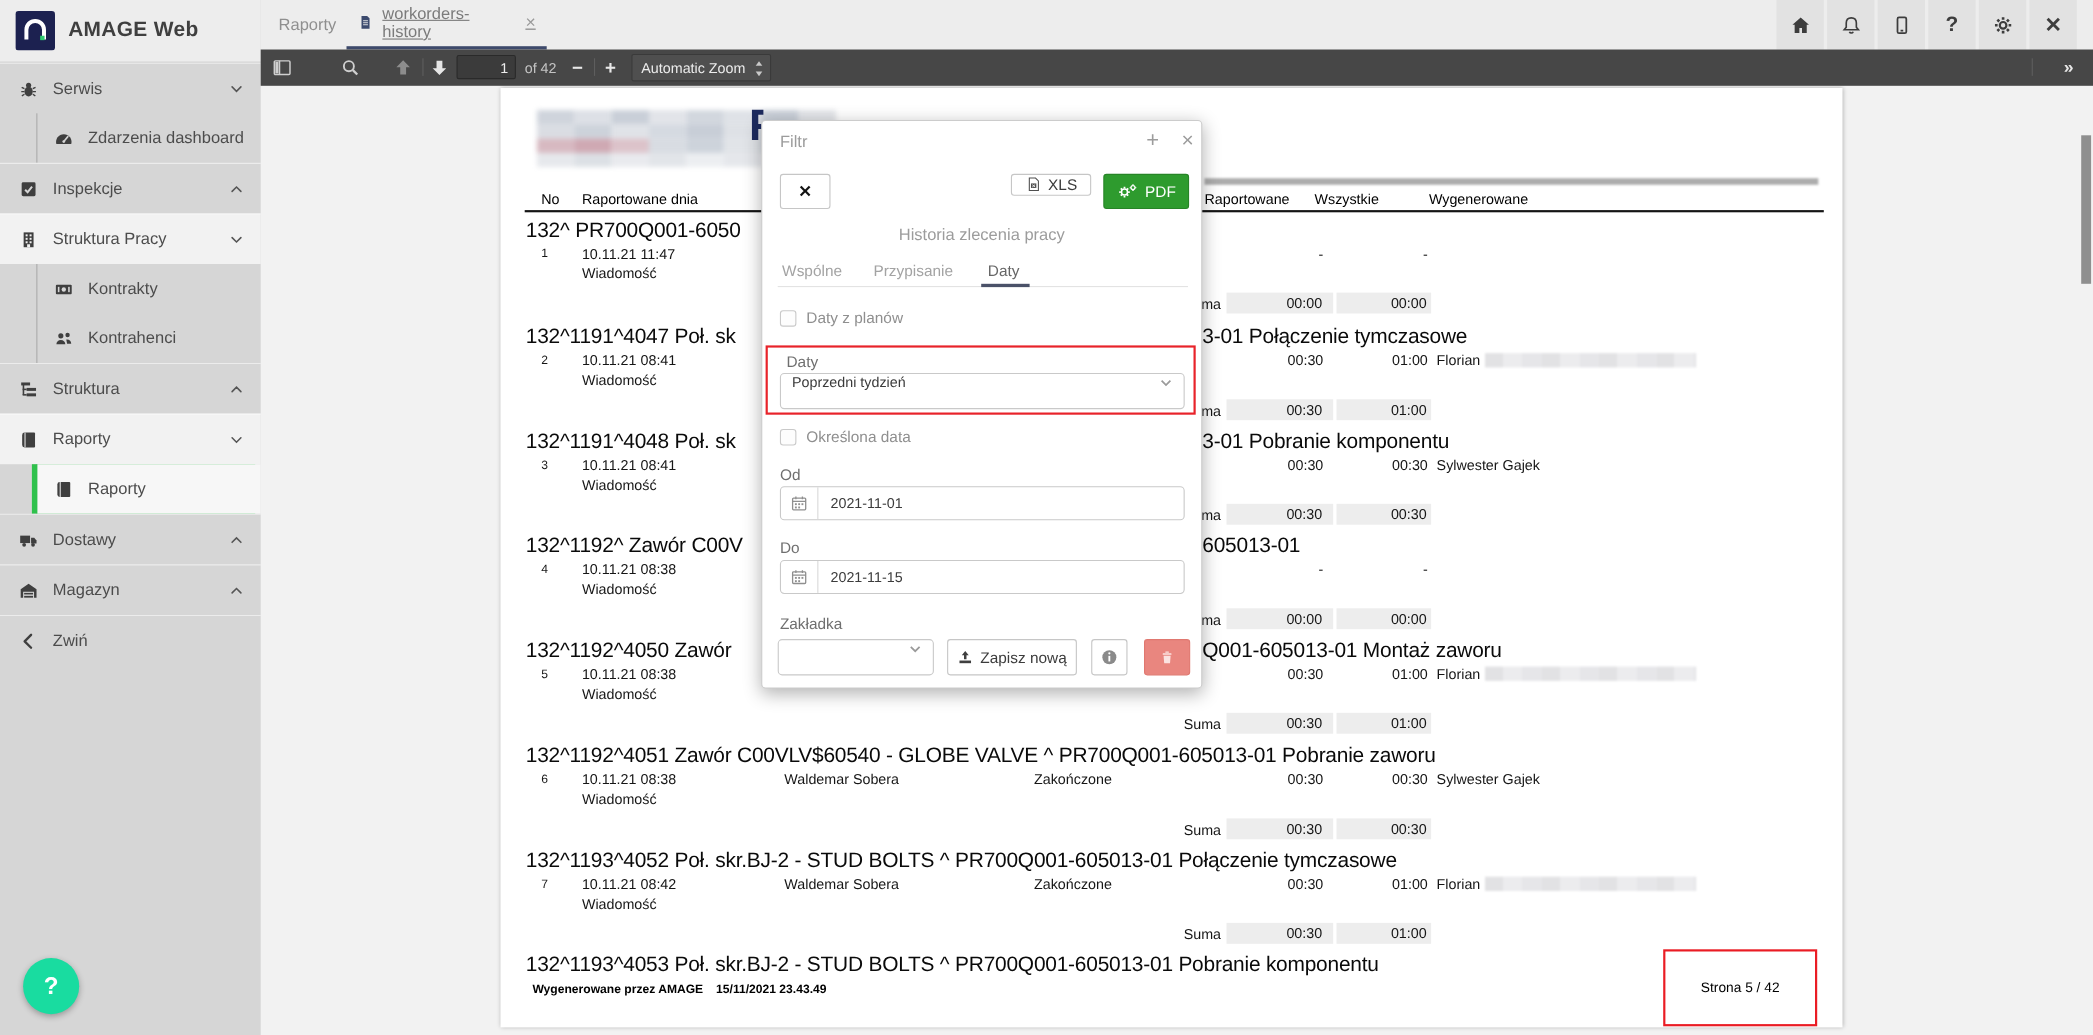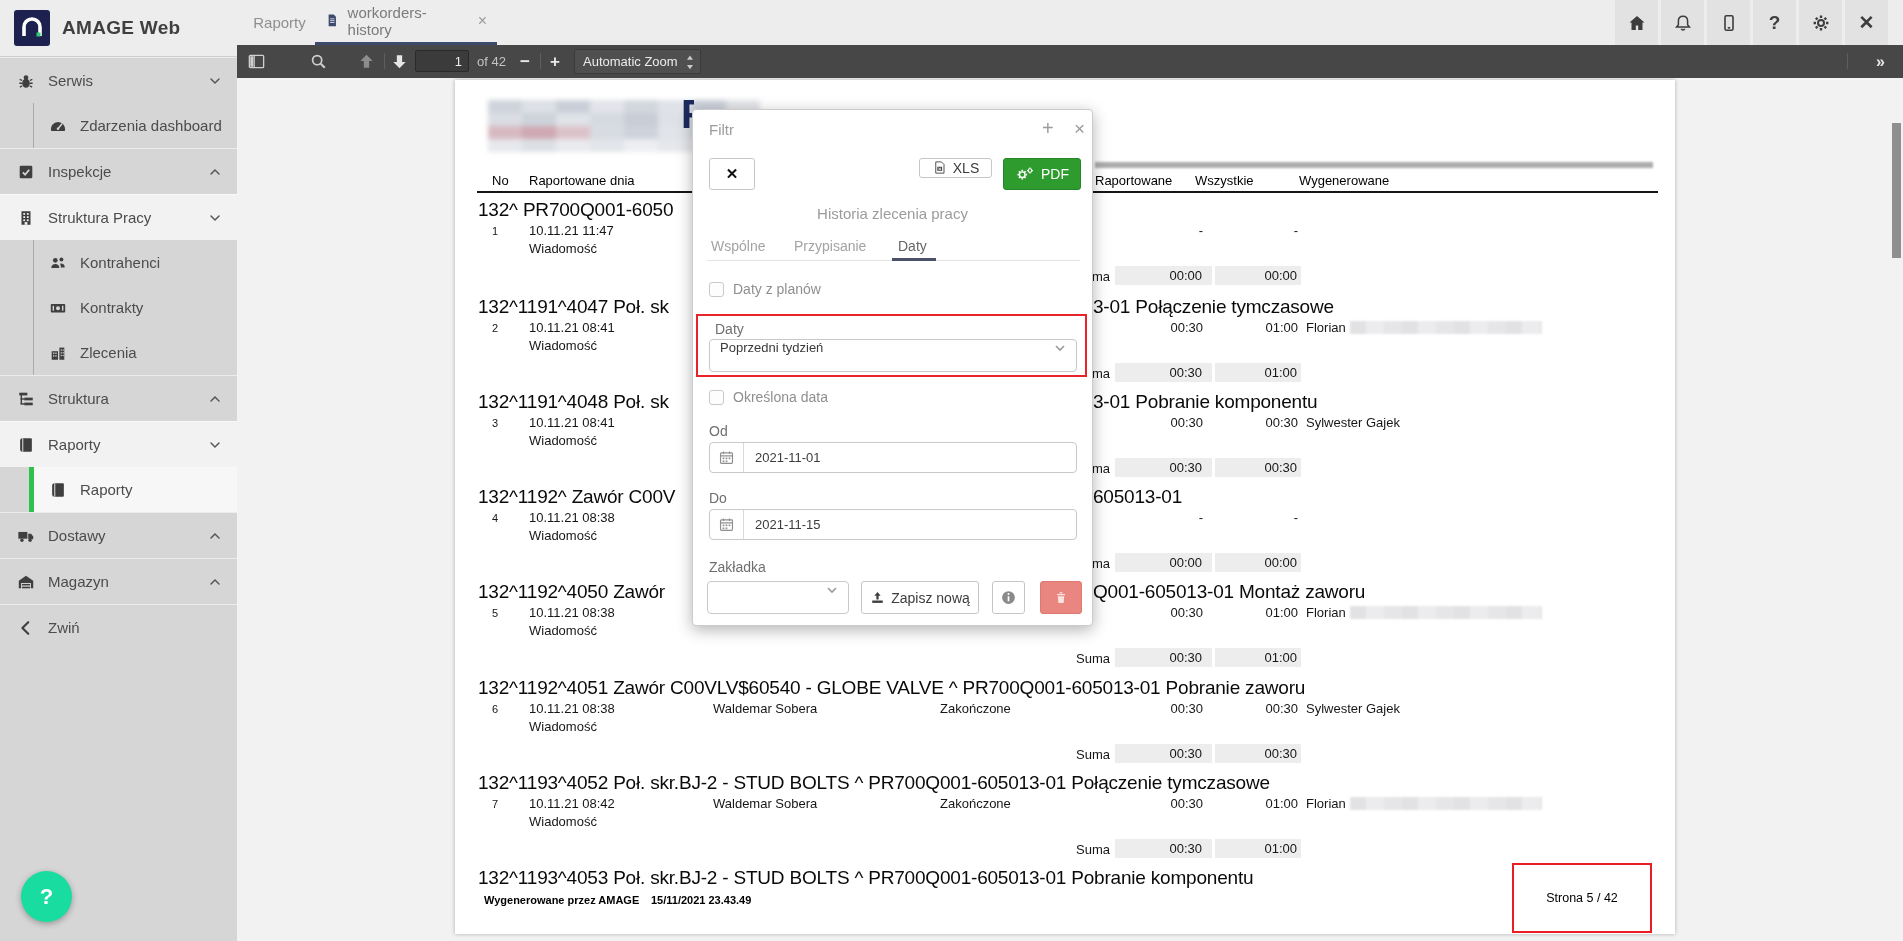--- a/index.html
+++ b/index.html
@@ -24,21 +24,21 @@
   .nav-item.child{padding-left:15px;}
   .nav-item.child.active{background:#f7f7f7;box-shadow:-5px 0 0 #2fc14c;}
   .fab{position:absolute;left:21px;top:871px;width:51px;height:51px;border-radius:50%;background:#19dca0;
        color:#fff;font-size:22px;font-weight:700;display:flex;align-items:center;justify-content:center;
        box-shadow:0 2px 6px rgba(0,0,0,.3);z-index:80;cursor:pointer;}
 
   
   .topbar{position:absolute;left:237px;top:0;width:1666px;height:45px;background:#ededed;z-index:10;}
   .tab{position:absolute;top:0;height:45px;display:flex;align-items:center;box-sizing:border-box;cursor:pointer;}
   .tab1{left:0;width:85px;justify-content:center;font-size:15px;color:#8f8f8f;}
-  .tab2{left:78px;width:182px;gap:8px;padding:0 10px;border-bottom:3px solid #3e4a6b;color:#7b7b7b;font-size:15px;}
+  .tab2{left:78px;width:182px;gap:8px;padding:0 10px;border-bottom:3px solid #3e4a6b;color:#7b7b7b;font-size:15px;text-decoration:underline;}
   .doc-icon{width:15px;height:17px;}
   .tab-close{color:#9a9a9a;font-size:16px;margin-left:2px;}
   .win-btns{position:absolute;right:15px;top:0;display:flex;gap:3px;}
   .win-btn{width:43px;height:45px;background:#e2e2e2;display:flex;align-items:center;justify-content:center;cursor:pointer;}
   .win-btn svg{width:20px;height:20px;}
   .win-btn.txt{font-size:19px;font-weight:700;color:#3d3d3d;}
 
   
   .pdfbar{position:absolute;left:237px;top:45px;width:1666px;height:33px;background:#474747;z-index:40;}
   .pb{position:absolute;top:0;height:33px;display:flex;align-items:center;cursor:pointer;}
@@ -177,60 +177,39 @@
         <span class="nav-label">Struktura Pracy</span>
         <span class="nav-chevron">
           <svg viewBox="0 0 20 20" fill="none" stroke="#555" stroke-width="1.8" stroke-linecap="round">
             <path d="M5 7.5 10 12.5 15 7.5"></path>
           </svg>
         </span>
       </div>
       <div class="nav-group">
         <div class="nav-item child">
           <span class="nav-icon">
+            <svg viewBox="0 0 20 20">
+              <rect x="2" y="5.5" width="16" height="9.5" rx="1" fill="#3f3f3f"></rect>
+              <circle cx="10" cy="10.2" r="2.2" fill="#d6d6d6"></circle>
+              <rect x="4" y="7.5" width="1.6" height="5.4" fill="#d6d6d6"></rect>
+              <rect x="14.4" y="7.5" width="1.6" height="5.4" fill="#d6d6d6"></rect>
+            </svg>
+          </span>
+          <span class="nav-label">Kontrakty</span>
+        </div>
+        <div class="nav-item child">
+          <span class="nav-icon">
             <svg viewBox="0 0 20 20" fill="#3f3f3f">
               <circle cx="7" cy="7" r="2.6"></circle>
               <path d="M2.5 15.5c0-2.6 2-4.4 4.5-4.4s4.5 1.8 4.5 4.4Z"></path>
               <circle cx="13.8" cy="6.2" r="2.2"></circle>
               <path d="M12.5 10.8c2.8-.6 5 1.4 5 4.2h-4.2Z"></path>
             </svg>
           </span>
           <span class="nav-label">Kontrahenci</span>
-        </div>
-        <div class="nav-item child">
-          <span class="nav-icon">
-            <svg viewBox="0 0 20 20">
-              <rect x="2" y="5.5" width="16" height="9.5" rx="1" fill="#3f3f3f"></rect>
-              <circle cx="10" cy="10.2" r="2.2" fill="#d6d6d6"></circle>
-              <rect x="4" y="7.5" width="1.6" height="5.4" fill="#d6d6d6"></rect>
-              <rect x="14.4" y="7.5" width="1.6" height="5.4" fill="#d6d6d6"></rect>
-            </svg>
-          </span>
-          <span class="nav-label">Kontrakty</span>
-        </div>
-        <div class="nav-item child">
-          <span class="nav-icon">
-            <svg viewBox="0 0 20 20" fill="#3f3f3f">
-              <rect x="3" y="8" width="7" height="9.5"></rect>
-              <rect x="11.5" y="4" width="5.5" height="13.5"></rect>
-              <g fill="#d6d6d6">
-                <rect x="4.5" y="9.5" width="1.5" height="1.5"></rect>
-                <rect x="7" y="9.5" width="1.5" height="1.5"></rect>
-                <rect x="4.5" y="12.5" width="1.5" height="1.5"></rect>
-                <rect x="7" y="12.5" width="1.5" height="1.5"></rect>
-                <rect x="13" y="6" width="1.2" height="1.5"></rect>
-                <rect x="15.2" y="6" width="1.2" height="1.5"></rect>
-                <rect x="13" y="9" width="1.2" height="1.5"></rect>
-                <rect x="15.2" y="9" width="1.2" height="1.5"></rect>
-                <rect x="13" y="12" width="1.2" height="1.5"></rect>
-                <rect x="15.2" y="12" width="1.2" height="1.5"></rect>
-              </g>
-            </svg>
-          </span>
-          <span class="nav-label">Zlecenia</span>
         </div>
       </div>
       <div class="nav-item">
         <span class="nav-icon">
           <svg viewBox="0 0 20 20" fill="#3f3f3f">
             <rect x="2.5" y="3" width="9" height="3"></rect>
             <rect x="8" y="8.5" width="9.5" height="3"></rect>
             <rect x="8" y="14" width="9.5" height="3"></rect>
             <rect x="4" y="5" width="1.6" height="10.6"></rect>
             <rect x="4" y="9.2" width="4" height="1.6"></rect>

